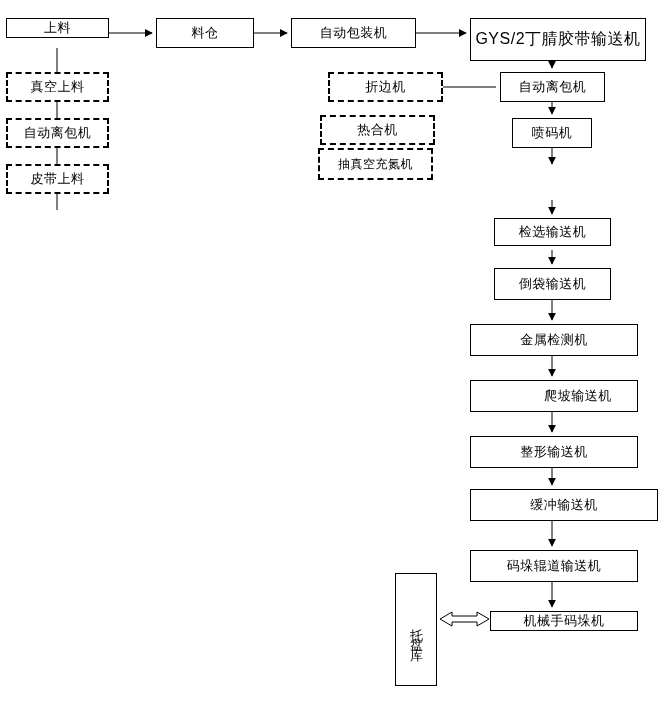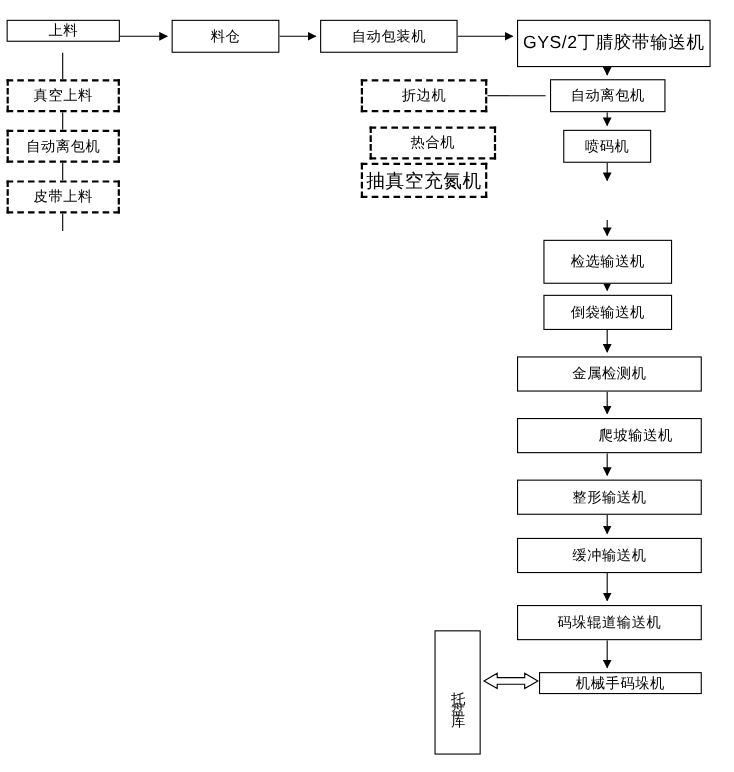--- a/index.html
+++ b/index.html
@@ -95,49 +95,49 @@
   <div class="node dashed" style="left:6px;top:118px;width:103px;height:30px;">
       <span>自动离包机</span>
     </div>
   <div class="node dashed" style="left:6px;top:164px;width:103px;height:30px;">
       <span>皮带上料</span>
     </div>
 
   <div class="node dashed" style="left:328px;top:72px;width:115px;height:30px;">
       <span>折边机</span>
     </div>
-  <div class="node dashed" style="left:336px;top:115px;width:115px;height:30px;text-align:center;">
+  <div class="node dashed" style="left:320px;top:115px;width:115px;height:30px;text-align:center;">
       <span>热合机</span>
     </div>
-  <div class="node dashed" style="left:328px;top:148px;width:115px;height:32px;font-size:17px;">
+  <div class="node dashed" style="left:318px;top:148px;width:115px;height:32px;font-size:12px;">
       <span>抽真空充氮机</span>
     </div>
 
   <div class="node" style="left:500px;top:72px;width:105px;height:30px;">
       <span>自动离包机</span>
     </div>
   <div class="node" style="left:512px;top:118px;width:80px;height:30px;">
       <span>喷码机</span>
     </div>
-  <div class="node" style="left:494px;top:218px;width:117px;height:40px;">
+  <div class="node" style="left:494px;top:218px;width:117px;height:28px;">
       <span>检选输送机</span>
     </div>
   <div class="node" style="left:494px;top:268px;width:117px;height:32px;">
       <span>倒袋输送机</span>
     </div>
   <div class="node" style="left:470px;top:324px;width:168px;height:32px;">
       <span>金属检测机</span>
     </div>
   <div class="node" style="left:470px;top:380px;width:168px;height:32px;padding-left:48px;">
       <span>爬坡输送机</span>
     </div>
   <div class="node" style="left:470px;top:436px;width:168px;height:32px;">
       <span>整形输送机</span>
     </div>
-  <div class="node" style="left:470px;top:489px;width:168px;height:32px;">
+  <div class="node" style="left:470px;top:489px;width:188px;height:32px;">
       <span>缓冲输送机</span>
     </div>
   <div class="node" style="left:470px;top:550px;width:168px;height:32px;">
       <span>码垛辊道输送机</span>
     </div>
   <div class="node" style="left:490px;top:611px;width:148px;height:20px;">
       <span>机械手码垛机</span>
     </div>
 
   <div class="node vert" style="left:395px;top:573px;width:42px;height:113px;">

